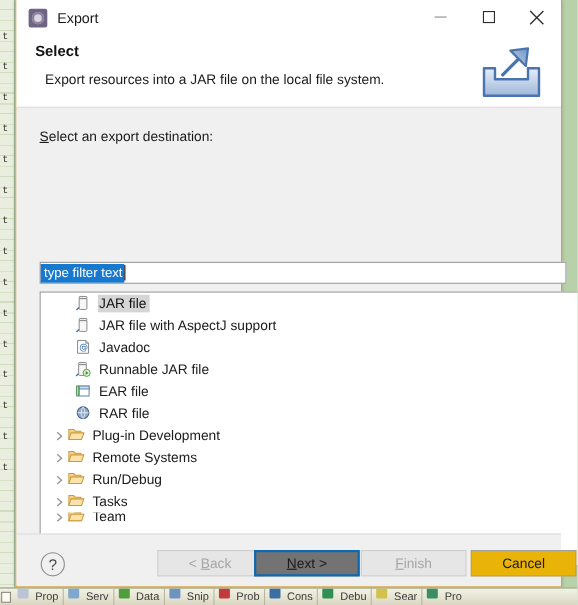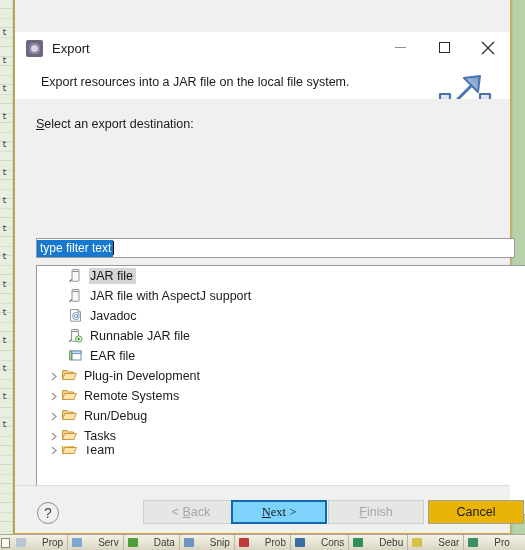--- a/index.html
+++ b/index.html
@@ -42,21 +42,21 @@
     border-top: 1px solid #a9a894;
     display: flex; align-items: center;
     overflow: hidden; white-space: nowrap;
     font-size: 10px; color: #3b3b3b;
   }
   #bottom-tabbar .edge-box {
     width: 9px; height: 10px; margin: 0 2px 0 1px;
     border: 1px solid #8a8a7a; background: #fbfbf4; flex: 0 0 auto;
   }
   .vtab {
-    display: flex; align-items: center; gap: 16px;
+    display: flex; align-items: flex-start; gap: 6px;
     padding: 0 4px; height: 16px; flex: 0 0 auto;
     border-right: 1px solid #b9b7a4;
   }
   .vtab .vicon {
     width: 10px; height: 9px; border-radius: 1px; flex: 0 0 auto;
     display:inline-block;
   }
   .vtab .vlabel { line-height: 16px; }
   .vtab.nodiv { border-right: none; }
 
@@ -67,21 +67,20 @@
     border: 1px solid #d8a33c;
     border-top: none;
     box-shadow: 0 0 3px rgba(0,0,0,.25);
   }
 
   
   #titlebar {
     height: 32px; background: #ffffff;
     display: flex; align-items: center;
     position: relative;
-    margin-top: 32px;
   }
   #title-icon {
     width: 17px; height: 17px; margin-left: 11px; flex: 0 0 auto;
     background: #6e6583; border-radius: 2px;
     position: relative;
   }
   #title-icon::after {
     content: ""; position: absolute; left: 3px; top: 3px;
     width: 11px; height: 11px; border-radius: 50%;
     background: #d9d5e2;
@@ -193,21 +192,21 @@
     display: flex; align-items: center; justify-content: center;
     font-size: 14px; background: #f0f0f0;
   }
   .dbtn {
     position: absolute; top: 500px; width: 96px; height: 24px;
     font-size: 12.5px; display: flex; align-items: center; justify-content: center;
     border: 1px solid #adadad; background: #e1e1e1; color: #1a1a1a;
   }
   .dbtn.disabled { color: #a6a6a6; background: #e6e6e6; border-color: #cfcfcf; }
   .dbtn.default {
-    border: 2px solid #0c6ab3; background: #7dd3fc; font-family: Liberation Serif, serif;
+    border: 2px solid #0c6ab3; background: #737373;
   }
   #btn-back   { left: 128px; }
   #btn-next   { left: 216px; }
   #btn-finish { left: 313px; }
   #btn-cancel { left: 413px; background: #eab308; border-color: #a0a0a0; }
   .dbtn u { text-decoration: underline; }
 </style>
 </head>
 <body>
 
@@ -244,22 +243,22 @@
     </div>
     <div class="wbtn" id="btn-close">
       <svg width="14" height="14" viewBox="0 0 14 14">
         <line x1="1" y1="1" x2="13" y2="13" stroke="#2b2b2b" stroke-width="1.2"></line>
         <line x1="13" y1="1" x2="1" y2="13" stroke="#2b2b2b" stroke-width="1.2"></line>
       </svg>
     </div>
   </div>
 
   <div id="header">
+    <div id="header-title">Select</div>
     <div id="header-desc">Export resources into a JAR file on the local file system.</div>
-    <div id="header-title">Select</div>
     <svg id="header-graphic" viewBox="0 0 62 60">
       <defs>
         <linearGradient id="trayg" x1="0" y1="0" x2="0" y2="1">
           <stop offset="0%" stop-color="#e7eef8"></stop>
           <stop offset="100%" stop-color="#9fb8d8"></stop>
         </linearGradient>
         <linearGradient id="arrg" x1="0" y1="1" x2="1" y2="0">
           <stop offset="0%" stop-color="#c9d8ec"></stop>
           <stop offset="100%" stop-color="#6f92c4"></stop>
         </linearGradient>
@@ -329,20 +328,29 @@
           </div>
           <div class="trow">
             <span style="flex: 0 0 auto; width: 31px; height: 20px;"></span>
             <span class="twist" style="width: 0px;"></span>
             <span class="ticon"><svg width="15" height="15" viewBox="0 0 15 15">
                 <rect x="4" y="3" width="9" height="9" fill="#ffffff" stroke="#6f8fb5" stroke-width="1"></rect>
                 <rect x="4" y="3" width="9" height="2.6" fill="#cfe0ef" stroke="#6f8fb5" stroke-width="1"></rect>
                 <path d="M1.6,2.8 L3.6,2.8 L3.6,12 L1.6,12 Z" fill="#bfe0c2" stroke="#4f8f57" stroke-width="0.9"></path>
               </svg></span>
             <span class="tlabel">EAR file</span>
+          </div>
+          <div class="trow">
+            <span style="flex: 0 0 auto; width: 31px; height: 20px;"></span>
+            <span class="twist" style="width: 0px;"></span>
+            <span class="ticon"><svg width="15" height="15" viewBox="0 0 15 15">
+                <circle cx="7.5" cy="7.2" r="5.3" fill="#8fa9c4" stroke="#44648c" stroke-width="1"></circle>
+                <path d="M2.4,7.2 L12.6,7.2 M7.5,2 C5.3,4.4 5.3,10 7.5,12.4 M7.5,2 C9.7,4.4 9.7,10 7.5,12.4" fill="none" stroke="#e8eff6" stroke-width="0.8"></path>
+              </svg></span>
+            <span class="tlabel">RAR file</span>
           </div>
           <div class="trow">
             <span style="flex: 0 0 auto; width: 9px; height: 20px;"></span>
             <span class="twist">
               <svg width="6" height="9" viewBox="0 0 6 9">
                 <path d="M1,1 L5,4.5 L1,8" fill="none" stroke="#9a9a9a" stroke-width="1.3"></path>
               </svg>
             </span>
             <span class="ticon"><svg width="15" height="13" viewBox="0 0 15 13">
                 <path d="M0.5,2.5 L5,2.5 L6.3,4 L11.5,4 L11.5,11.5 L0.5,11.5 Z" fill="#f6d08a" stroke="#c99a3e" stroke-width="1"></path>

